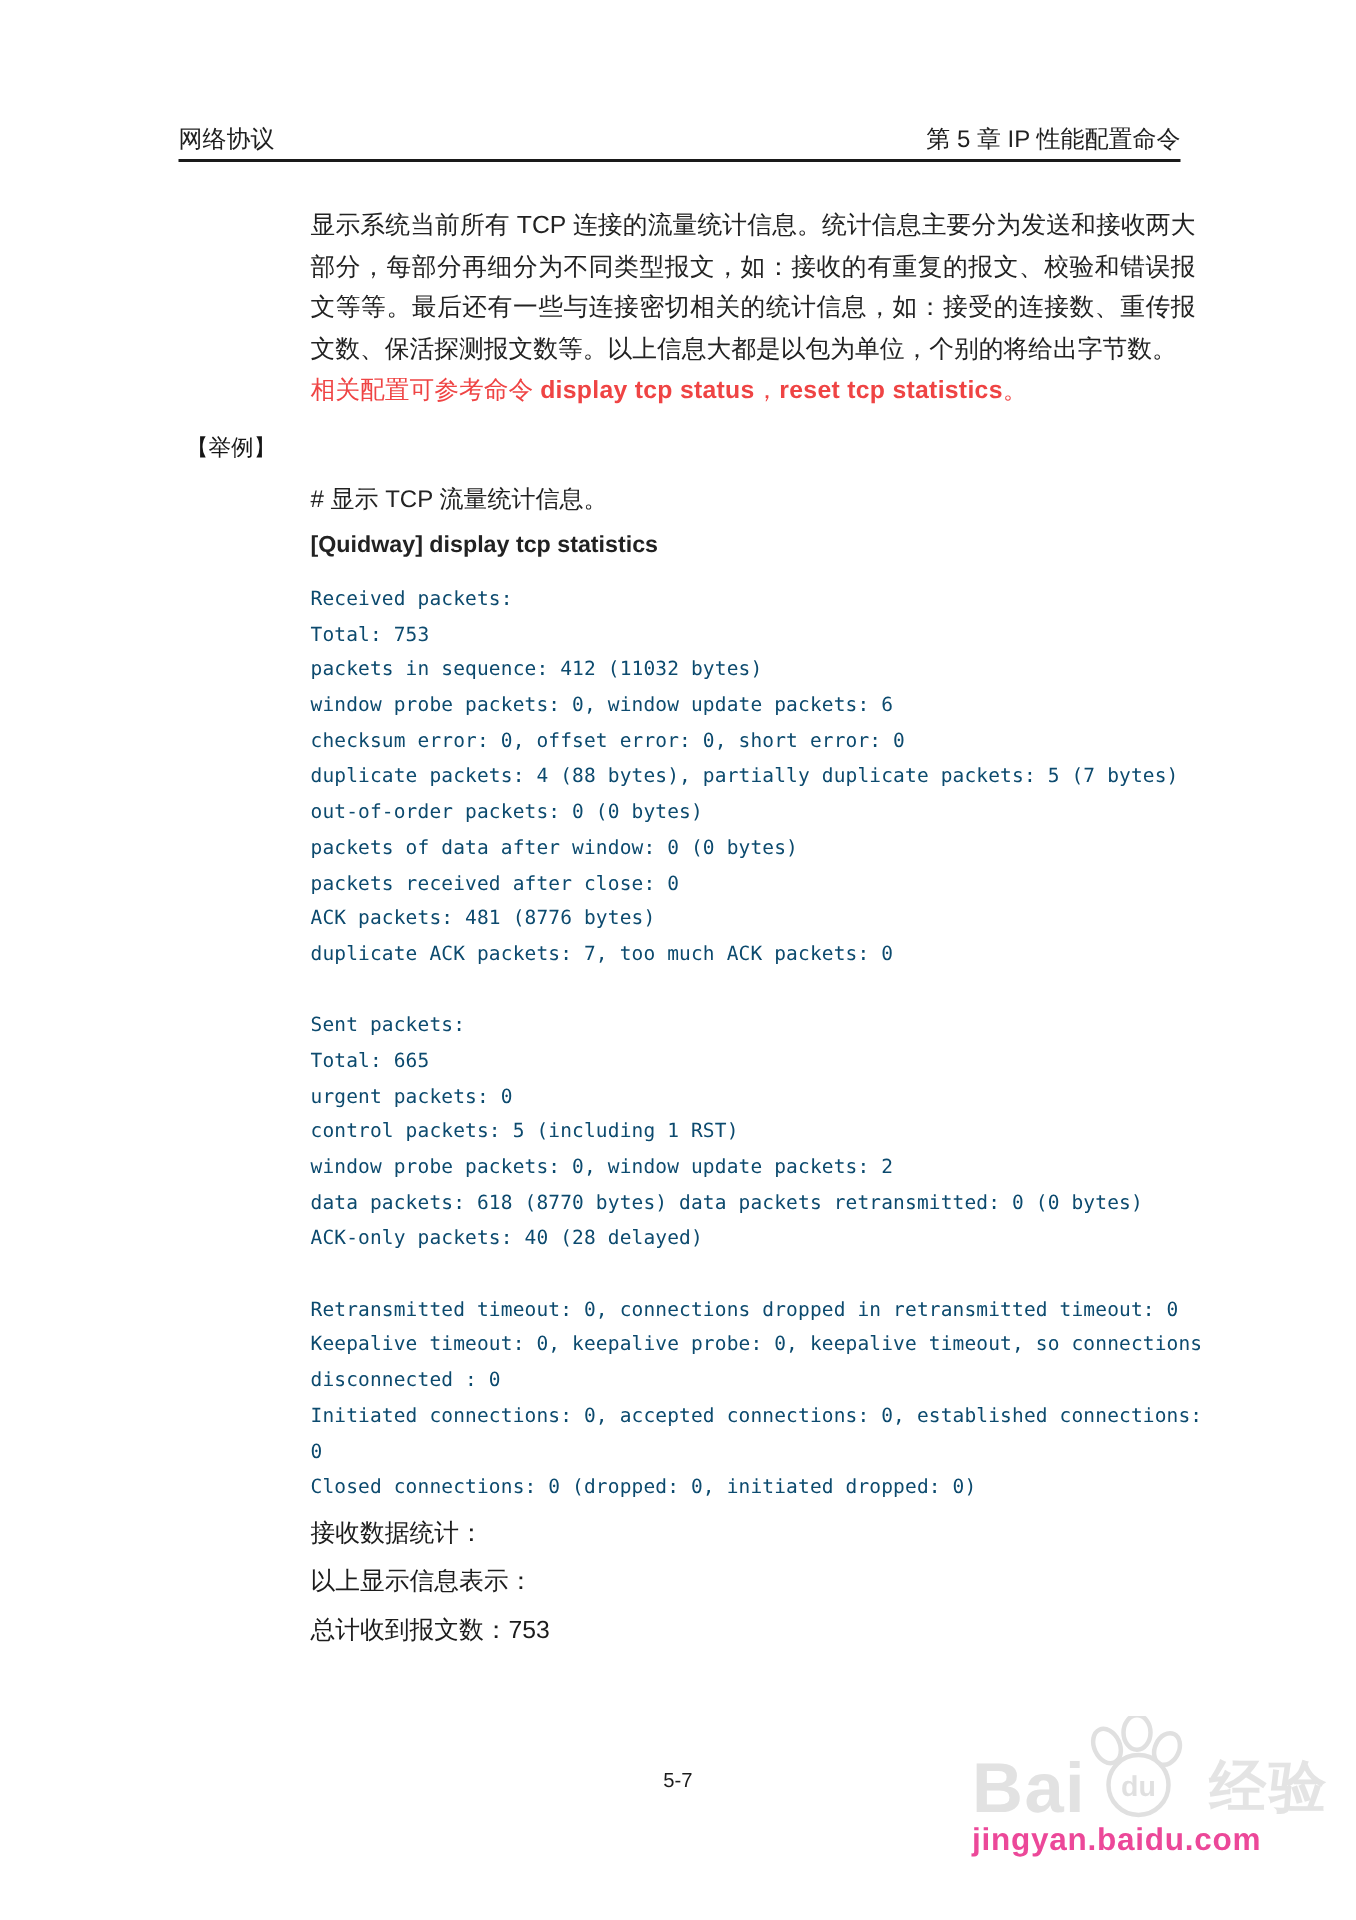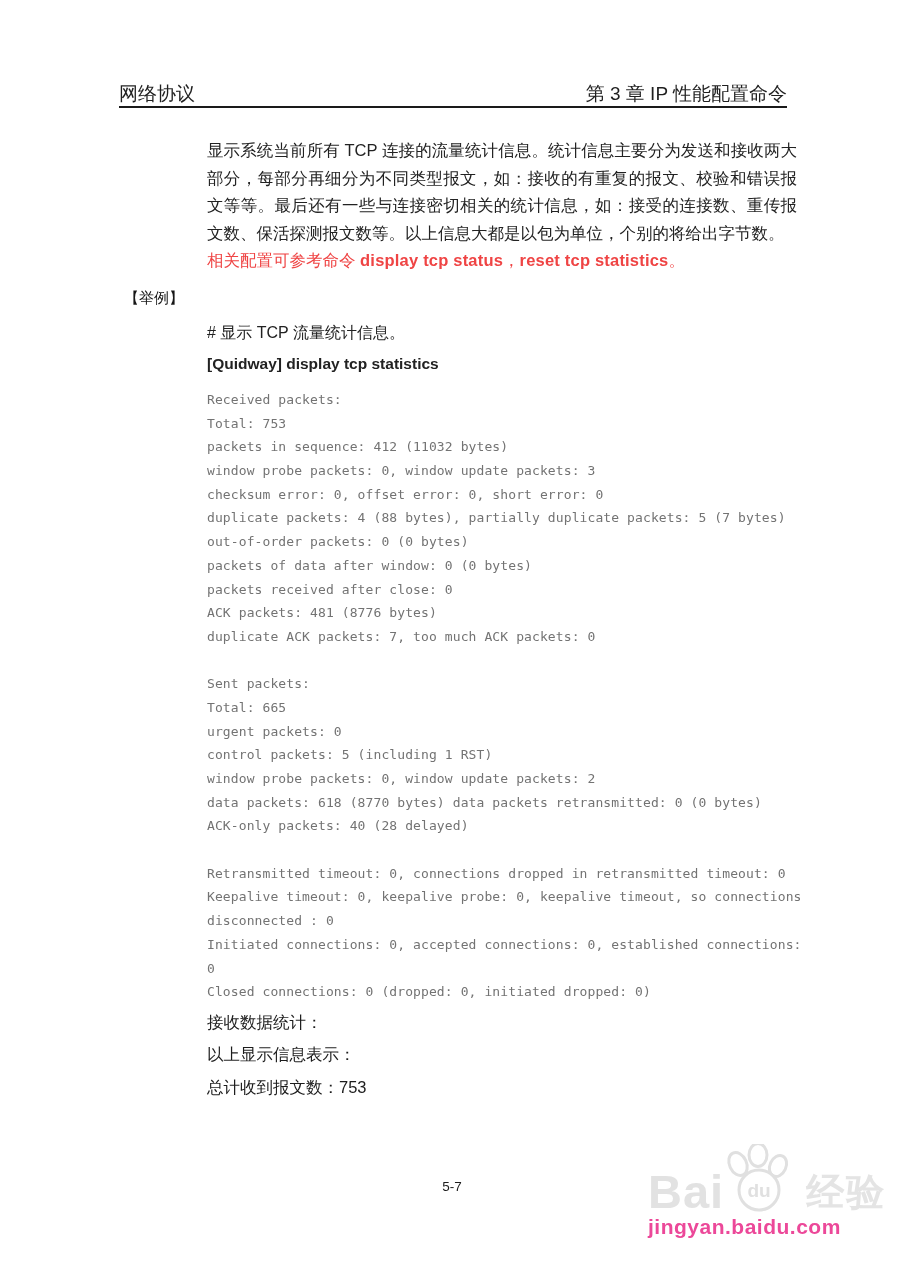--- a/index.html
+++ b/index.html
@@ -25,21 +25,21 @@
   }
   .h-line1 {
     font-size: 13.5px;
     line-height: 19px;
     white-space: nowrap;
   }
   .h-line2 {
     display: flex;
     justify-content: space-between;
     align-items: flex-end;
-    font-size: 19px;
+    font-size: 16px;
     line-height: 19px;
     text-align: right;
   }
 
   
   .intro {
     position: absolute;
     left: 207px;
     top: 137px;
     width: 590px;
@@ -83,21 +83,21 @@
   }
 
   
   .mono {
     position: absolute;
     left: 207px;
     top: 388px;
     width: 600px;
     font-family: "DejaVu Sans Mono", "Liberation Mono", monospace;
     font-size: 13px;
-    color: #737373;
+    color: #0c4a6e;
   }
   .mono-block { margin-bottom: 23.7px; }
   .mono-line {
     height: 23.7px;
     line-height: 23.7px;
     white-space: nowrap;
     letter-spacing: 0.1px;
   }
 
   
@@ -172,40 +172,40 @@
   }
 </style>
 </head>
 <body>
 
 <div class="page">
 
   <div class="header">
     <div class="h-line2">
       <span>网络协议</span>
-      <span>第 3 章  IP 性能配置命令</span>
+      <span>第 5 章  IP 性能配置命令</span>
     </div>
   </div>
 
   <div class="intro">显示系统当前所有 TCP 连接的流量统计信息。统计信息主要分为发送和接收两大部分，每部分再细分为不同类型报文，如：接收的有重复的报文、校验和错误报文等等。最后还有一些与连接密切相关的统计信息，如：接受的连接数、重传报文数、保活探测报文数等。以上信息大都是以包为单位，个别的将给出字节数。</div>
 
   <div class="related"><span>相关配置可参考命令 </span><b>display tcp status</b><span>，</span><b>reset tcp statistics</b><span>。</span></div>
 
   <div class="section-label">【举例】</div>
 
   <div class="caption"># 显示 TCP 流量统计信息。</div>
 
   <div class="cmd">[Quidway] display tcp statistics</div>
 
   <div class="mono">
     <div class="mono-block">
         <div class="mono-line">Received packets:</div>
         <div class="mono-line">Total: 753</div>
         <div class="mono-line">packets in sequence: 412 (11032 bytes)</div>
-        <div class="mono-line">window probe packets: 0, window update packets: 3</div>
+        <div class="mono-line">window probe packets: 0, window update packets: 6</div>
         <div class="mono-line">checksum error: 0, offset error: 0, short error: 0</div>
         <div class="mono-line">duplicate packets: 4 (88 bytes), partially duplicate packets: 5 (7 bytes)</div>
         <div class="mono-line">out-of-order packets: 0 (0 bytes)</div>
         <div class="mono-line">packets of data after window: 0 (0 bytes)</div>
         <div class="mono-line">packets received after close: 0</div>
         <div class="mono-line">ACK packets: 481 (8776 bytes)</div>
         <div class="mono-line">duplicate ACK packets: 7, too much ACK packets: 0</div>
       </div>
     <div class="mono-block">
         <div class="mono-line">Sent packets:</div>

